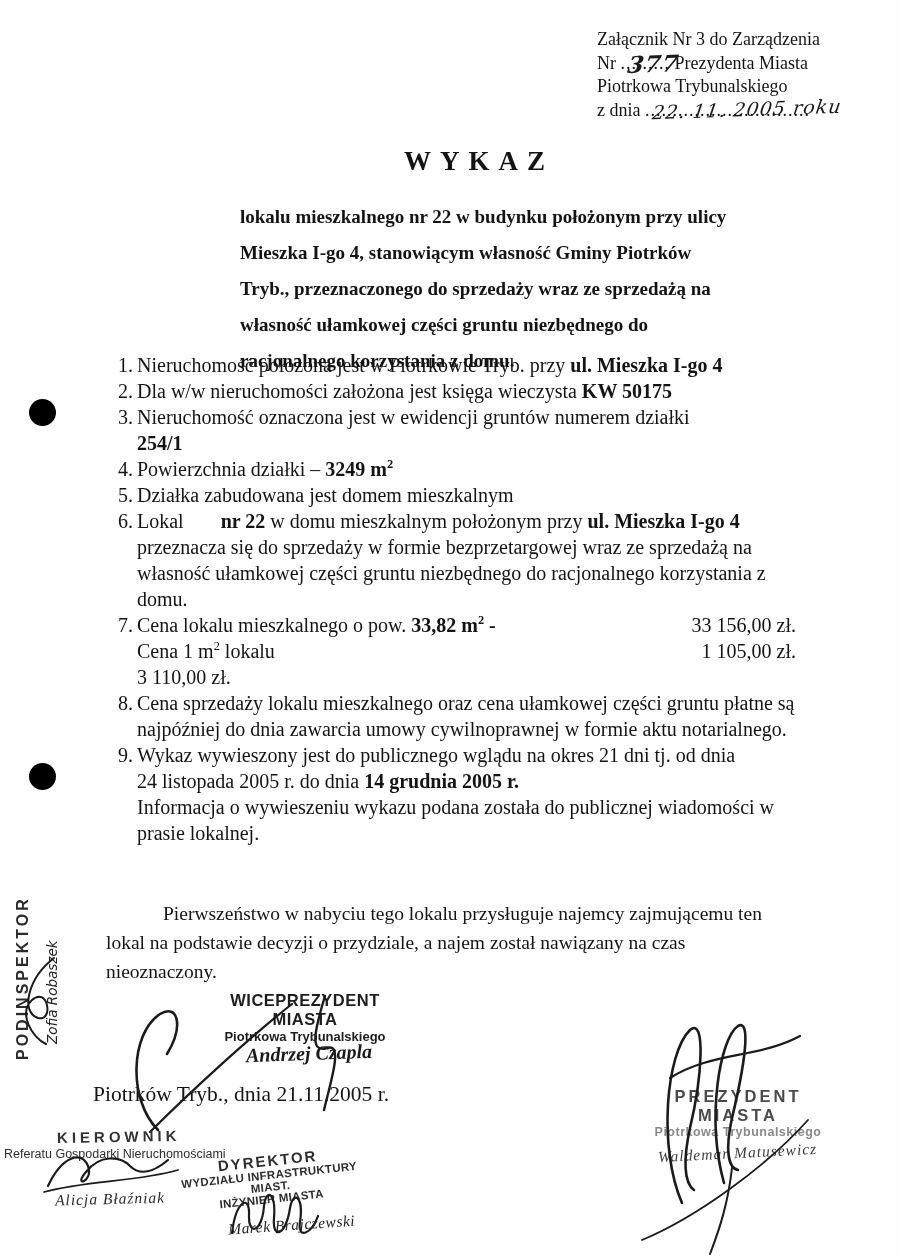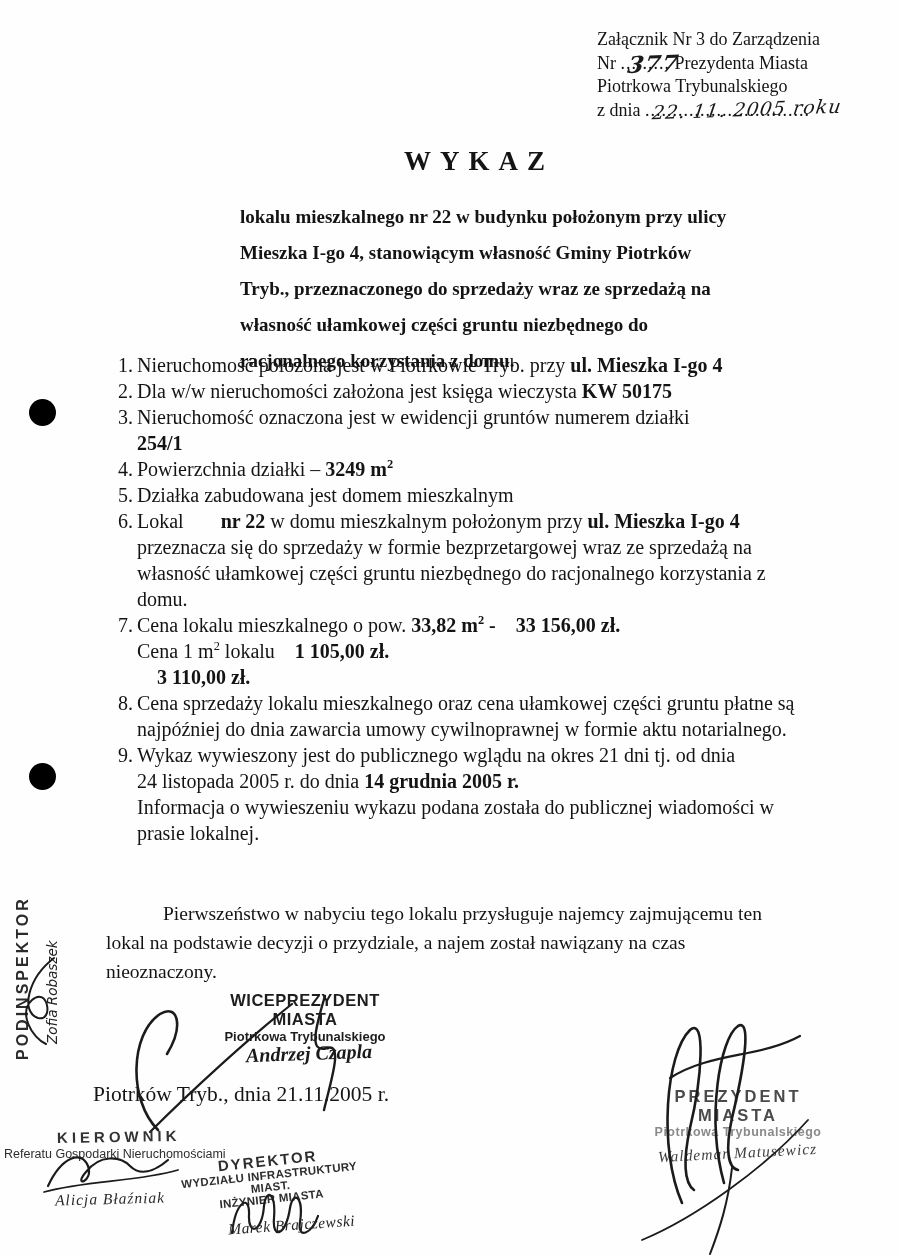--- a/index.html
+++ b/index.html
@@ -29,22 +29,22 @@
   }
   .intro{
     position:absolute;left:240px;top:199px;width:502px;
     font-size:19px;font-weight:bold;line-height:36px;
   }
   .numbered-list{position:absolute;left:118px;top:352px;width:678px;font-size:20px;line-height:26px;}
   .doc-li{display:flex;align-items:flex-start;}
   .li-num{flex:0 0 19px;}
   .li-body{flex:1;}
   sup{font-size:0.62em;line-height:0;}
-  .price-row{display:flex;justify-content:flex-start;}
-  .pr-right{font-weight:bold;white-space:nowrap;margin-left:20px;}
+  .price-row{display:flex;justify-content:space-between;}
+  .pr-right{font-weight:normal;white-space:nowrap;}
 
   .priority{
     position:absolute;left:106px;top:899px;width:680px;
     font-size:19.5px;font-weight:normal;line-height:29px;text-indent:57px;
   }
 
   .sans{font-family:"Liberation Sans","DejaVu Sans",sans-serif;}
 
   
   .vice-stamp{position:absolute;left:196px;top:991px;width:218px;text-align:center;color:#1d1d1d;}

